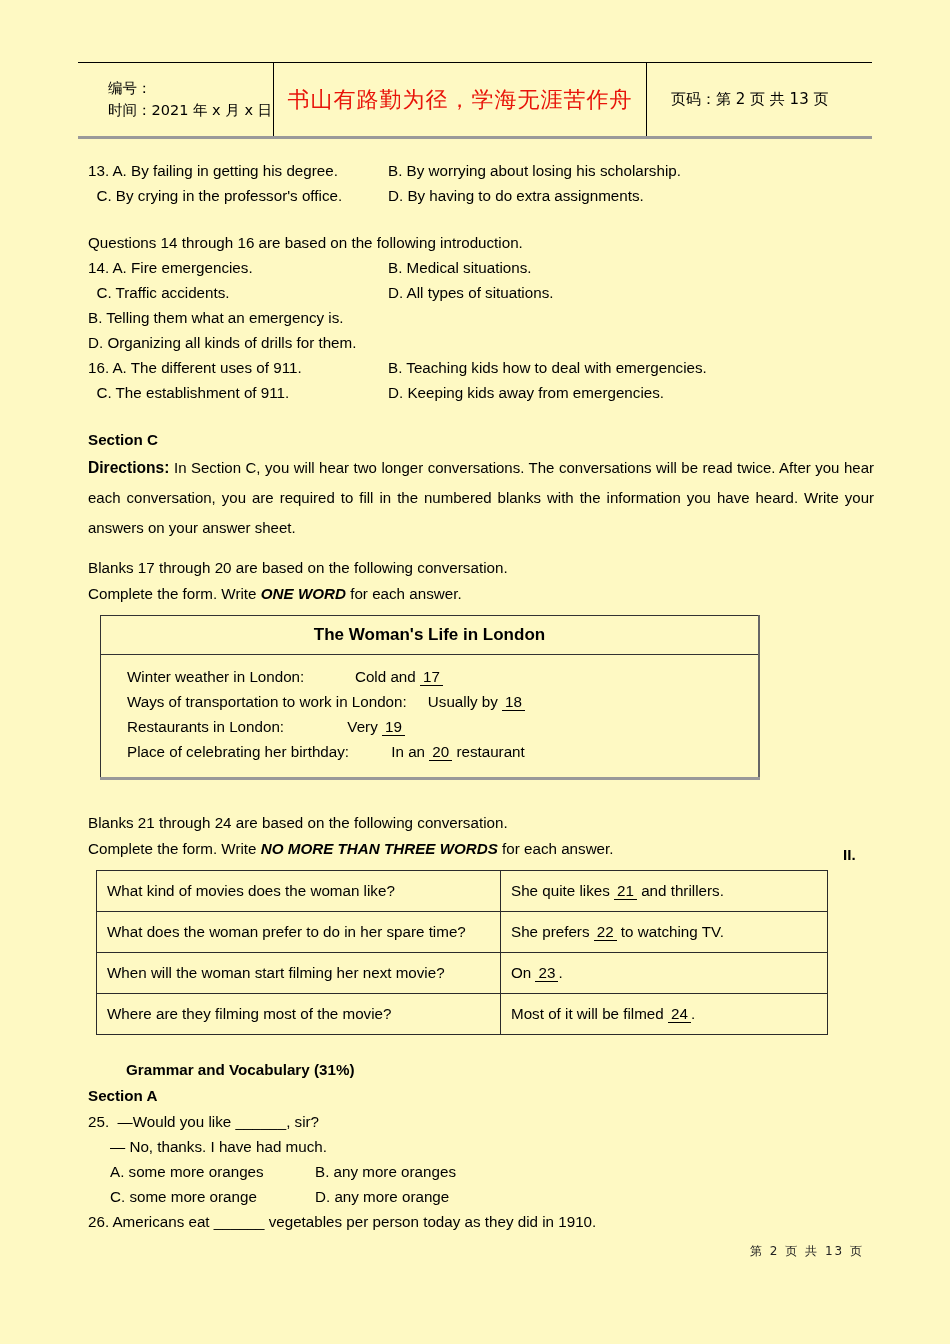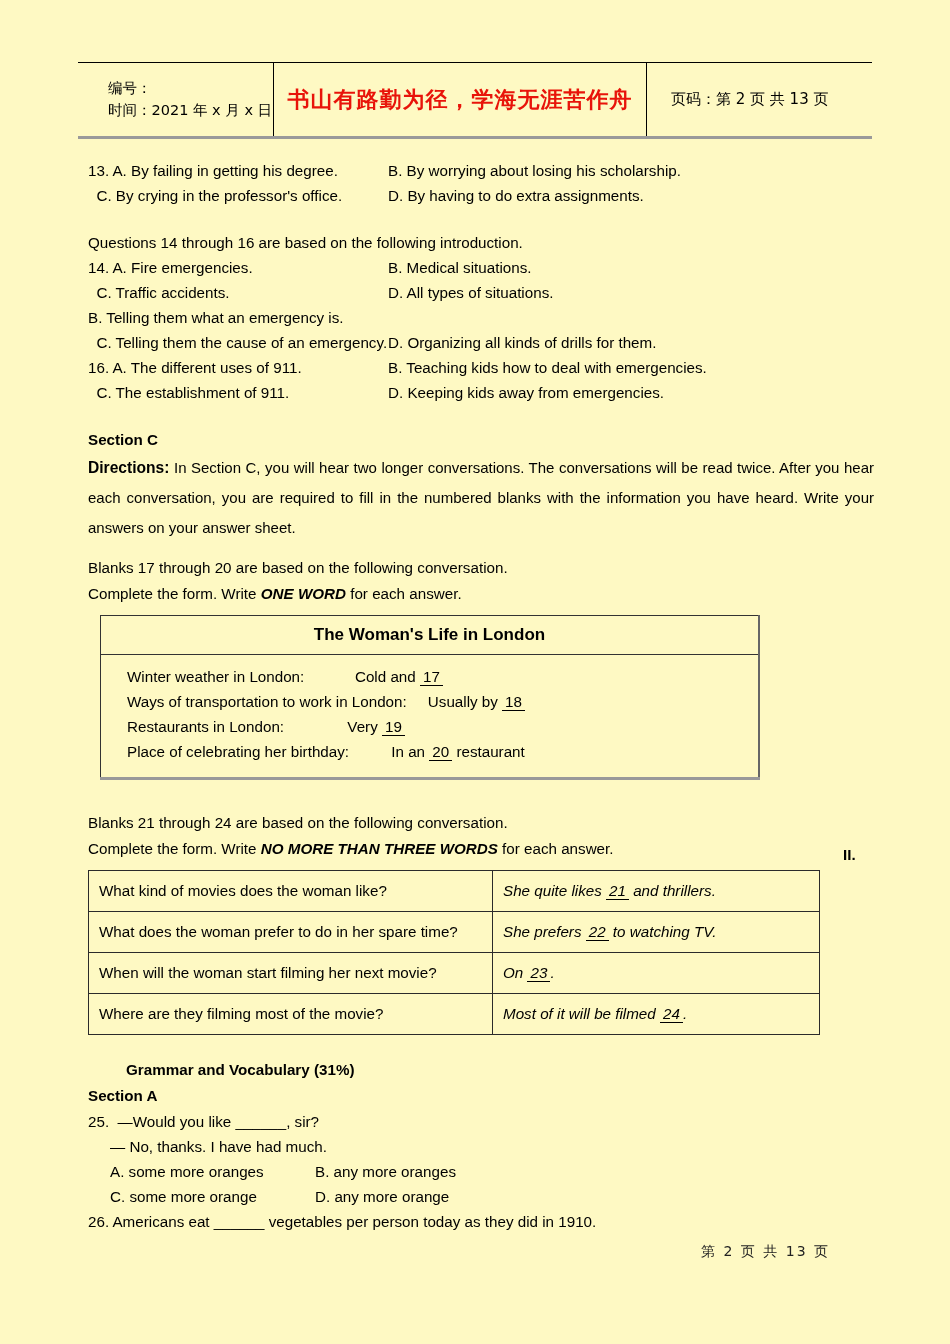--- a/index.html
+++ b/index.html
@@ -48,21 +48,21 @@
     font-family: "DejaVu Sans", sans-serif;
   }
   .hdr-left .ln { white-space: nowrap; }
   .hdr-mid {
     flex: 1;
     border-right: 1.2px solid #000;
     align-items: center;
     justify-content: center;
     display: flex;
     color: #e8140a;
-    font-weight: bold;
+    font-weight: normal;
     font-size: 22px;
     letter-spacing: 1px;
     font-family: "DejaVu Sans", sans-serif;
   }
   .hdr-right {
     width: 225px;
     padding-left: 24px;
     font-size: 15px;
     font-family: "DejaVu Sans", sans-serif;
     white-space: nowrap;
@@ -137,55 +137,55 @@
   .blank {
     border-bottom: 1.3px solid #000;
     padding: 0 3px;
   }
 
   
   .tbl2 {
     width: 689px;
     border-collapse: collapse;
     table-layout: fixed;
-    margin-left: 0px;
+    margin-left: 8px;
   }
   .tbl2 td {
     border: 1.3px solid #2b2b2b;
     font-size: 15.2px;
     line-height: 24px;
     padding: 8px 10px 8px 10px;
     vertical-align: middle;
   }
   .tbl2 td.q {
     width: 383px;
     text-align: justify;
     text-justify: inter-word;
   }
-  .tbl2 td.a { width: 306px; font-style: italic; }
+  .tbl2 td.a { width: 306px; }
 
   
   .roman-mark {
     position: absolute;
     left: 843px;
     top: 846px;
     font-size: 15.2px;
     font-weight: bold;
   }
 
   
   .footer {
     position: absolute;
     left: 0;
     top: 1243px;
     width: 950px;
     text-align: right;
-    padding-right: 120px;
+    padding-right: 86px;
     box-sizing: border-box;
-    font-size: 14px;
+    font-size: 12px;
     font-family: "DejaVu Sans", sans-serif;
     letter-spacing: 2px;
     color: #222;
   }
 </style>
 </head>
 <body>
 
 <div class="page">
 
@@ -224,21 +224,20 @@
         <span class="opt-a">  C. Traffic accidents.</span>
         <span class="opt-b">D. All types of situations.</span>
       </div>
     </div>
 
     <div>
       <div class="opt-row">
         <span class="opt-b">B. Telling them what an emergency is.</span>
       </div>
       <div class="opt-row">
-        <span class="opt-a">  C. Telling them the cause of an emergency.</span>
         <span class="opt-b">D. Organizing all kinds of drills for them.</span>
       </div>
     </div>
 
     <div>
       <div class="opt-row">
         <span class="opt-a">16. A. The different uses of 911.</span>
         <span class="opt-b">B. Teaching kids how to deal with emergencies.</span>
       </div>
       <div class="opt-row">

